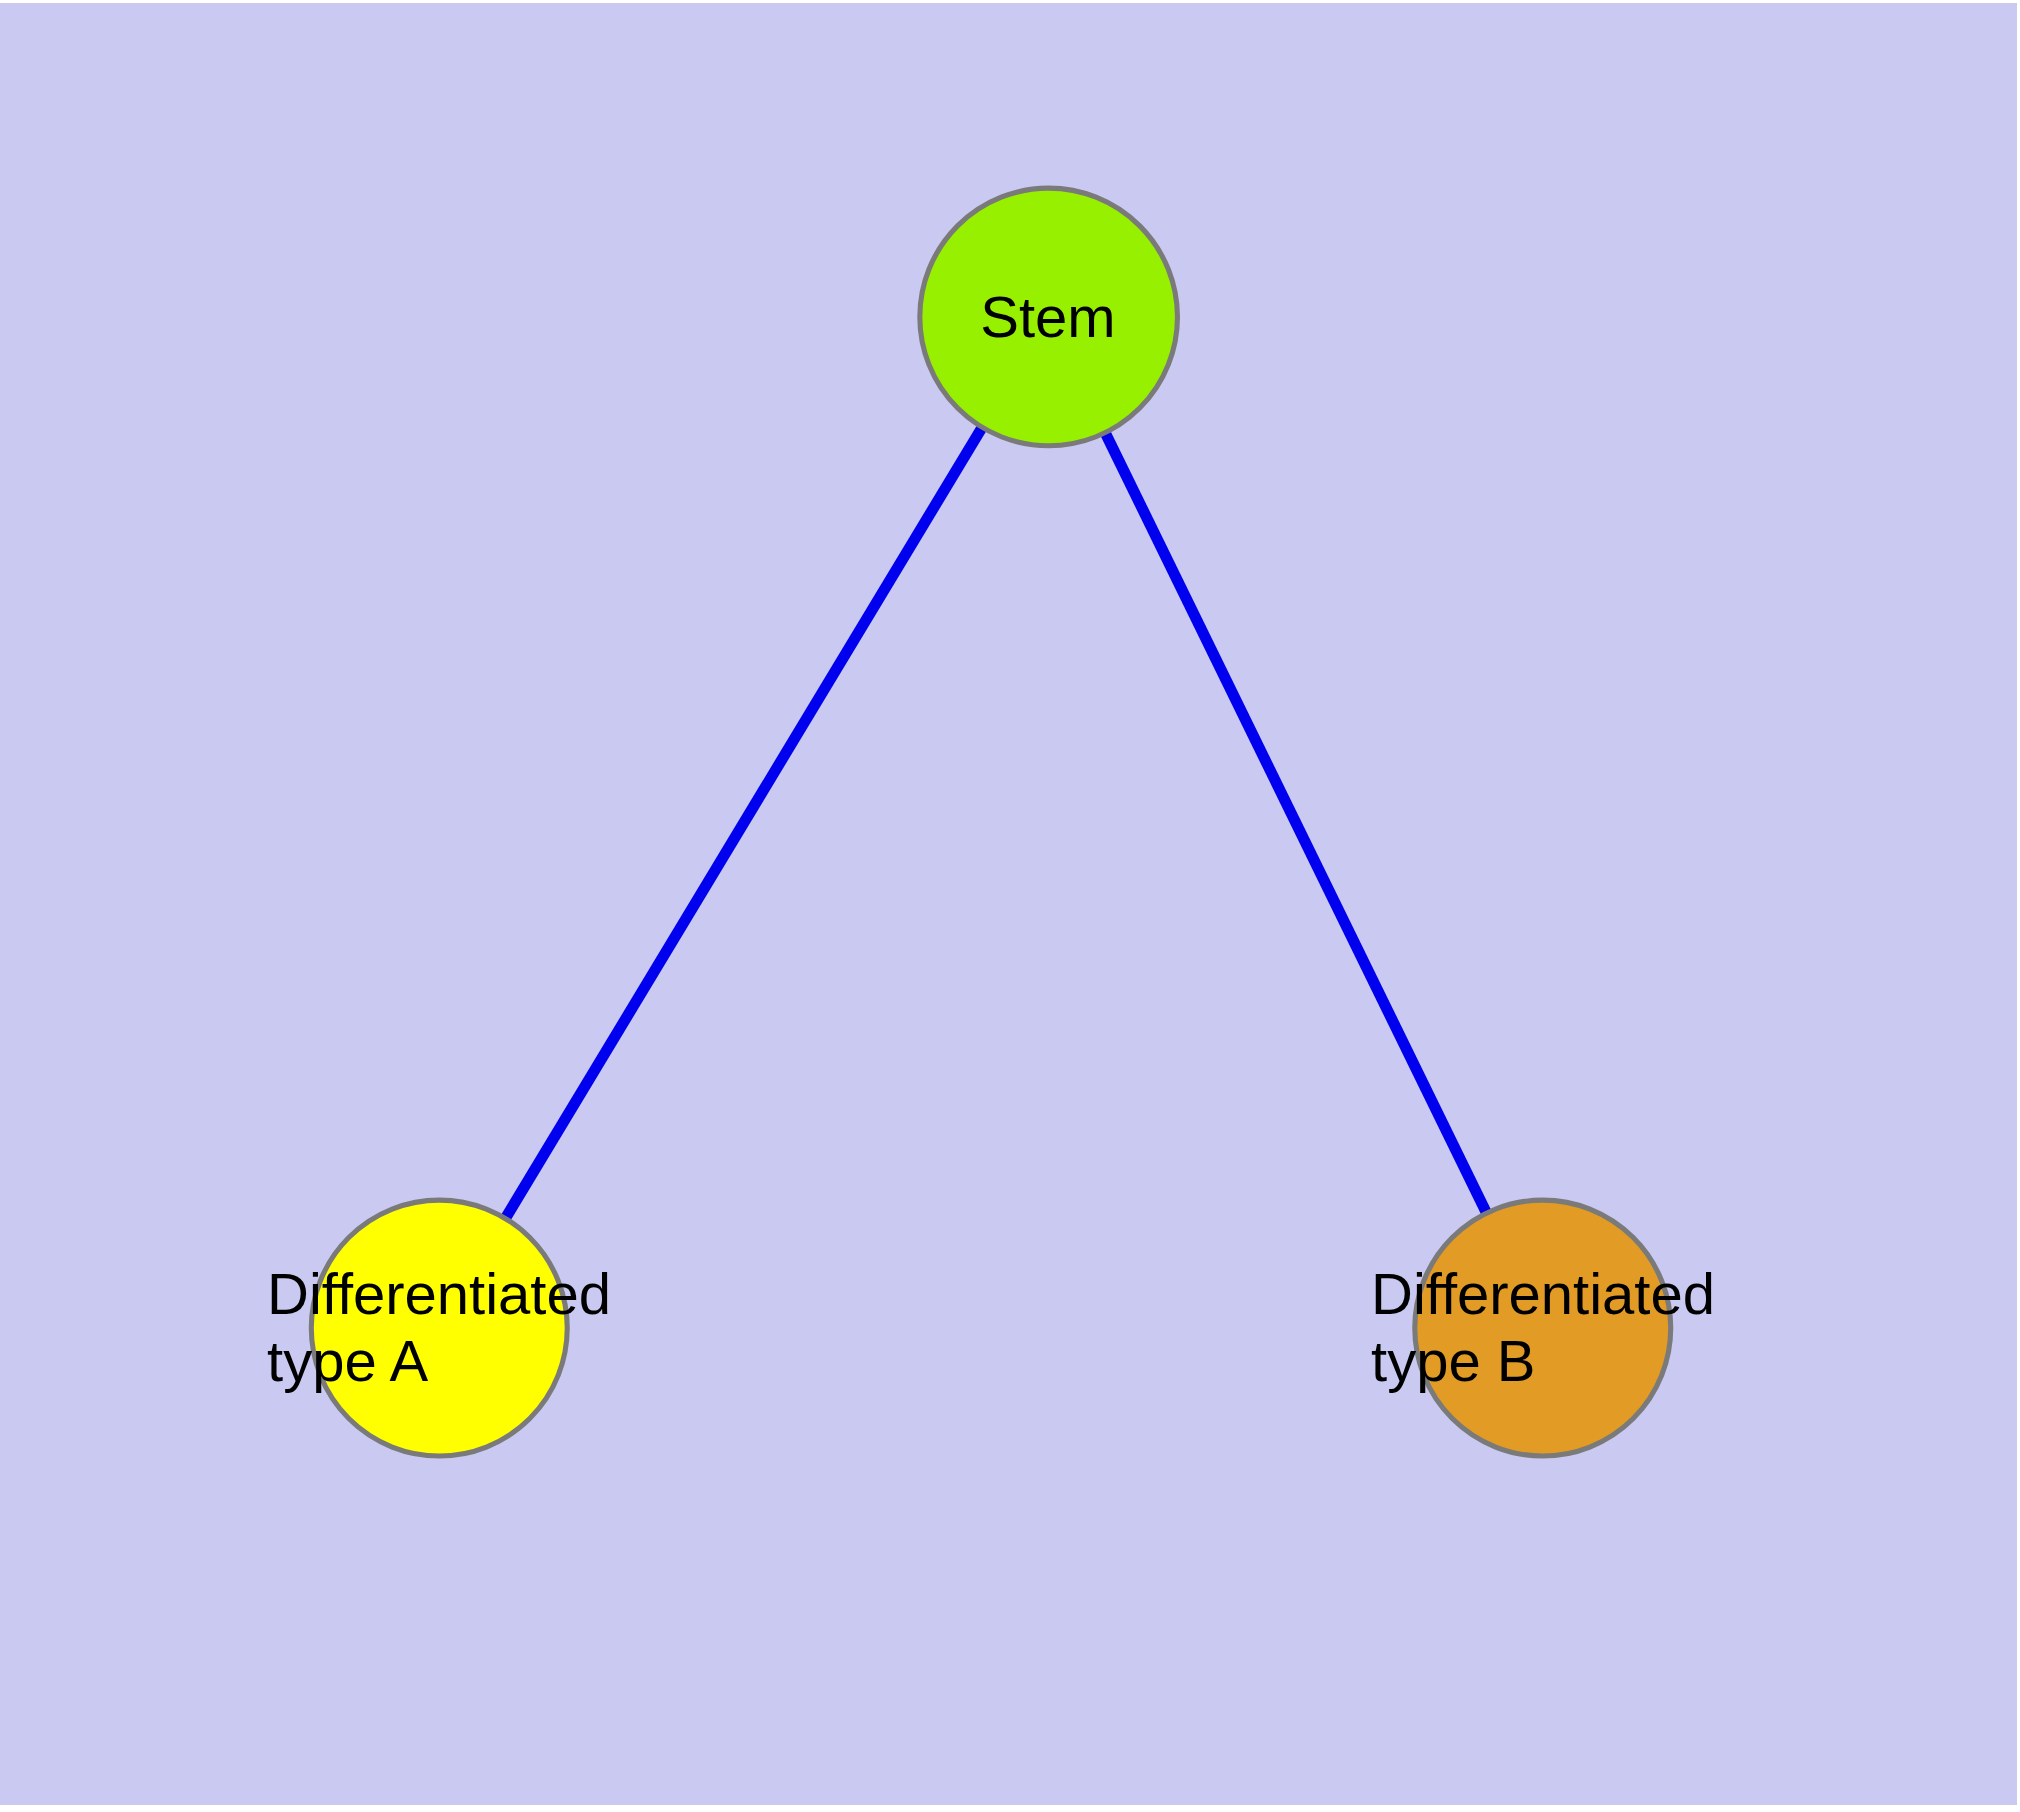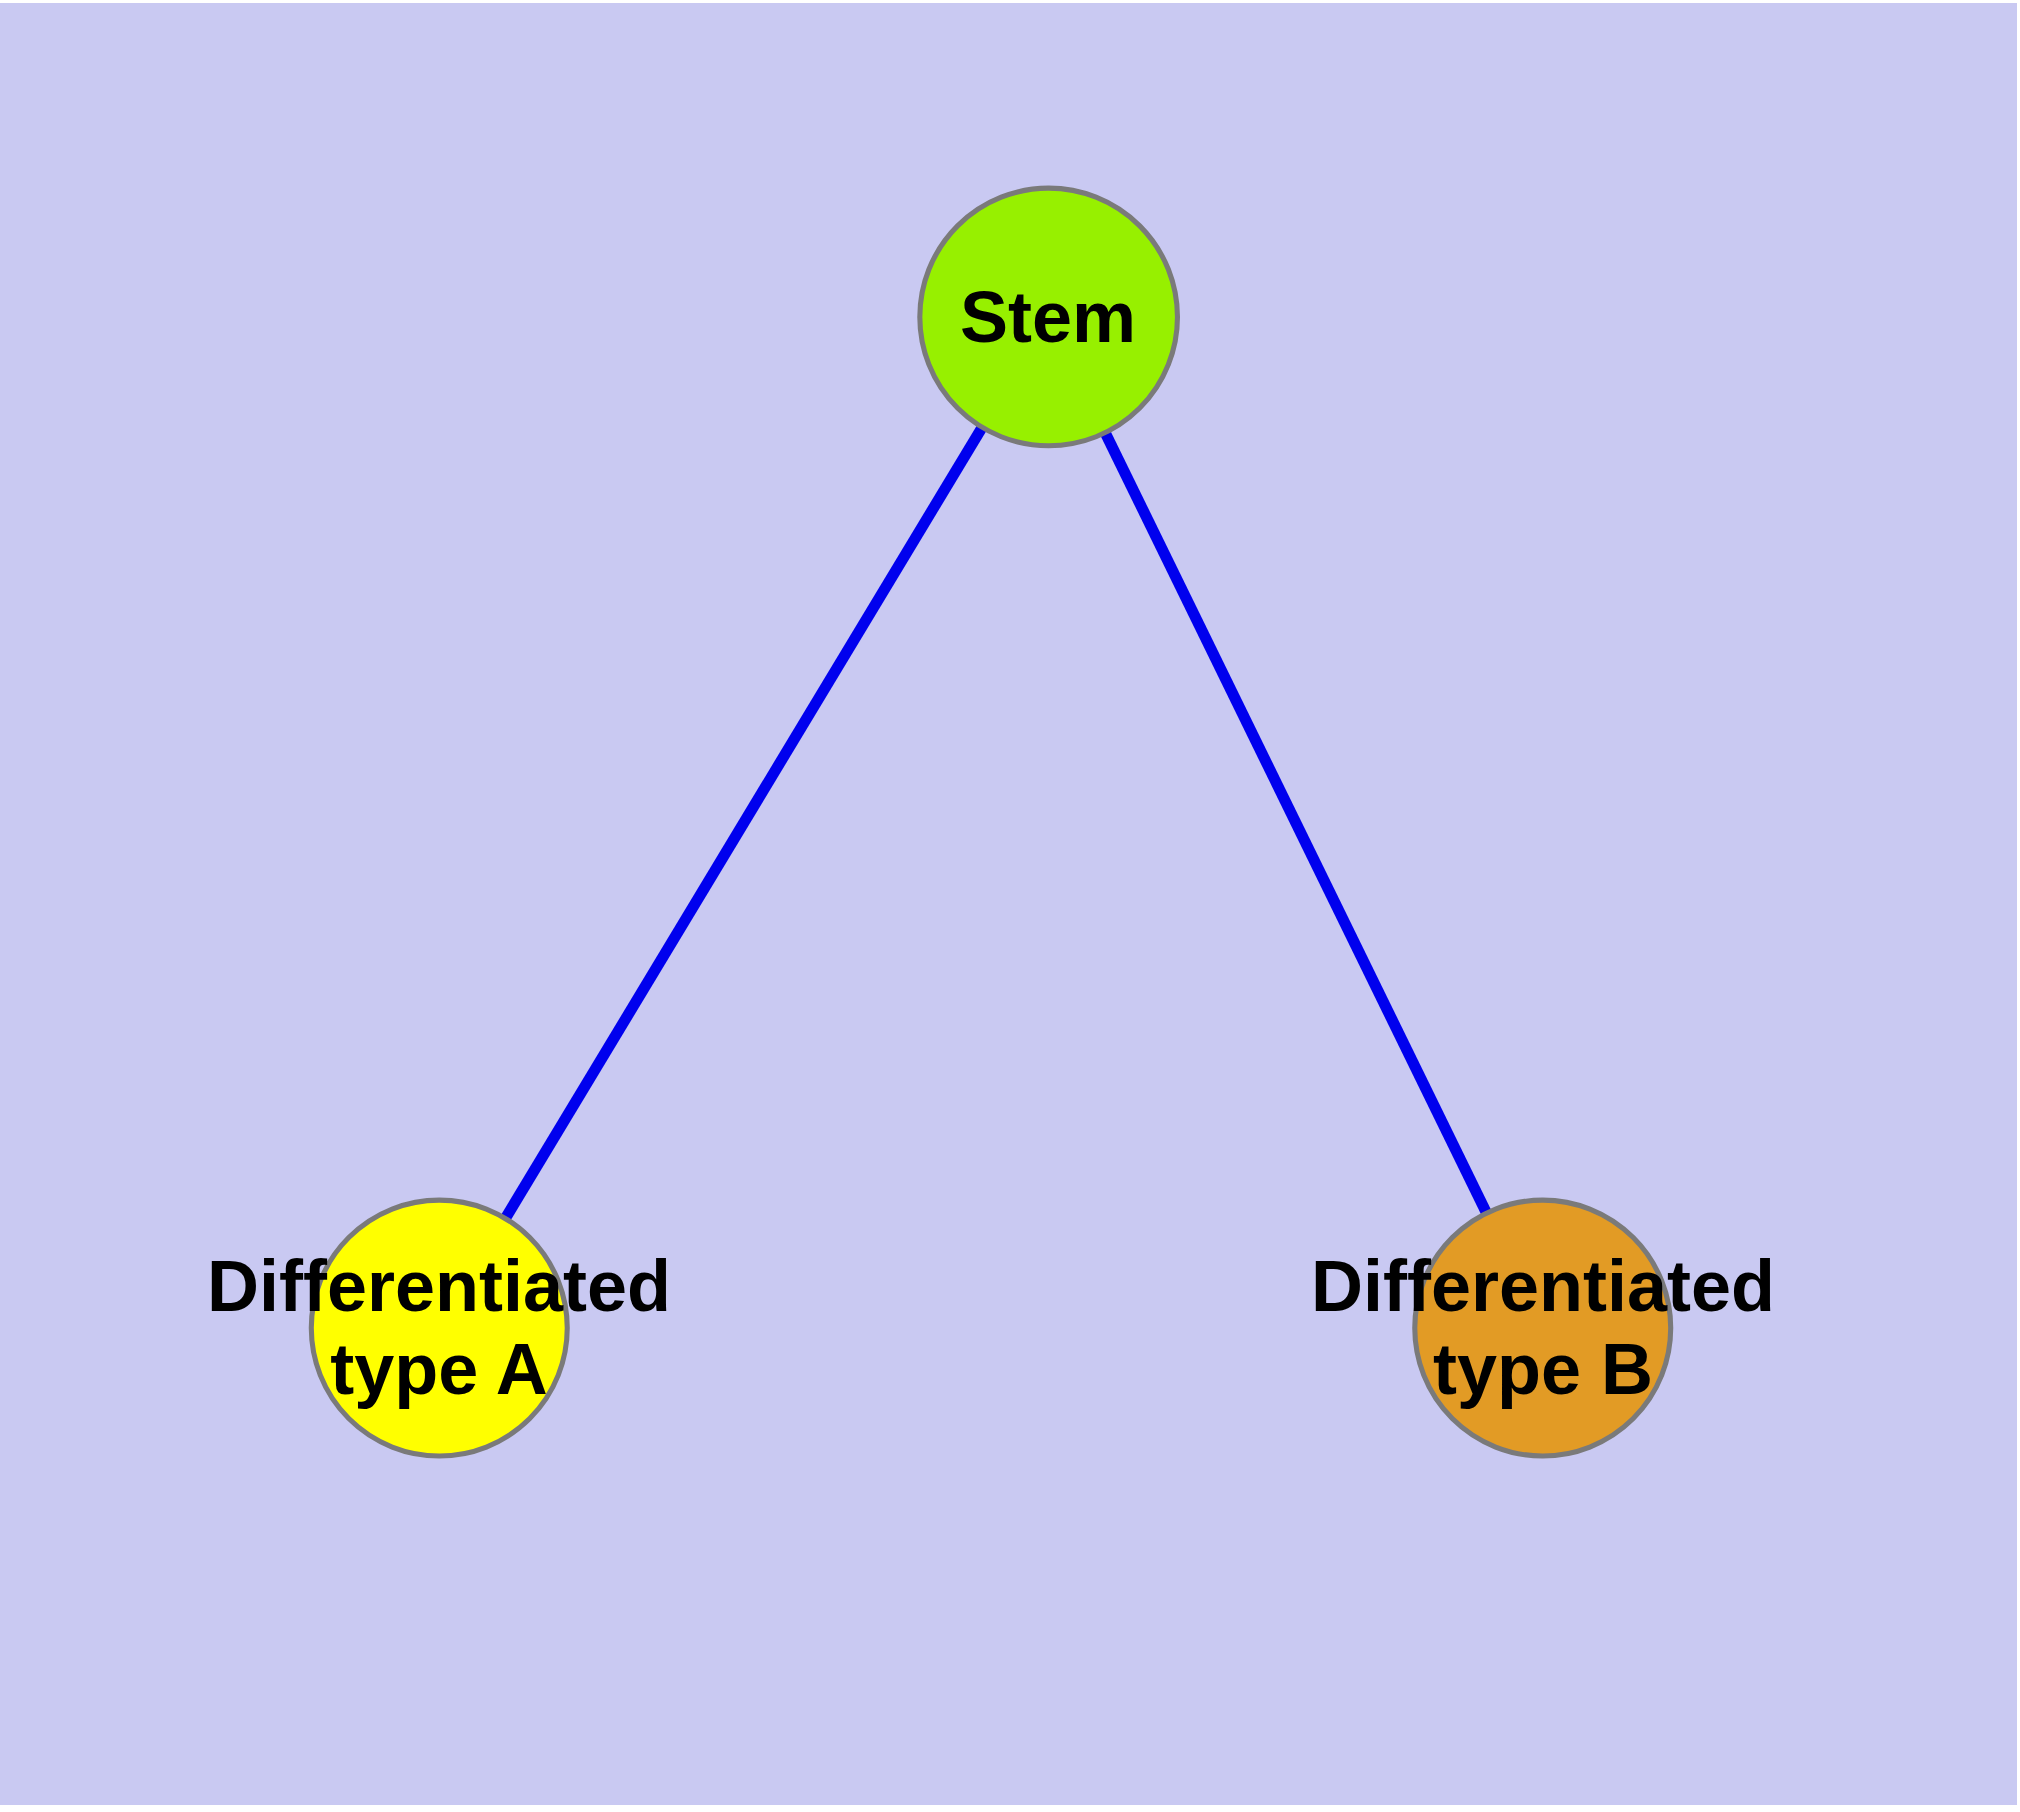--- a/index.html
+++ b/index.html
@@ -27,23 +27,23 @@
   .graph-svg {
     position: absolute;
     left: 0;
     top: 0;
     width: 2021px;
     height: 1812px;
   }
   .node-label {
     position: absolute;
     transform: translate(-50%, -50%);
-    text-align: center;
-    font-weight: 700;
-    font-size: 72px;
+    text-align: left;
+    font-weight: 400;
+    font-size: 58px;
     line-height: 1.15;
     letter-spacing: 0px;
     color: #000000;
     white-space: pre-line;
     pointer-events: none;
   }
 </style>
 </head>
 <body>
 

